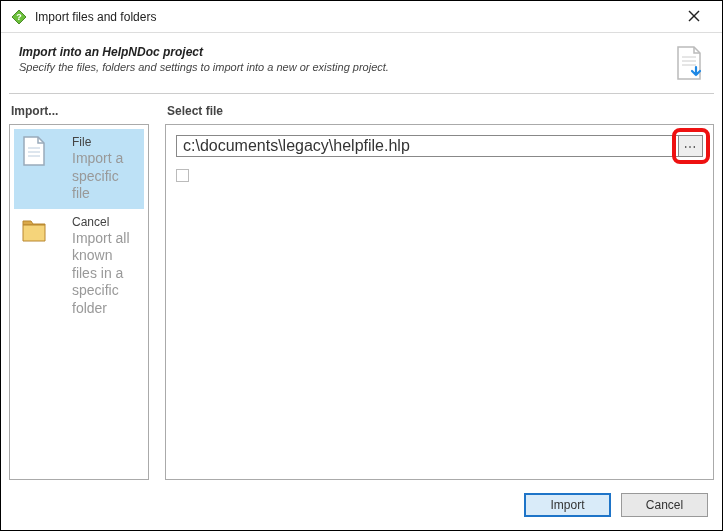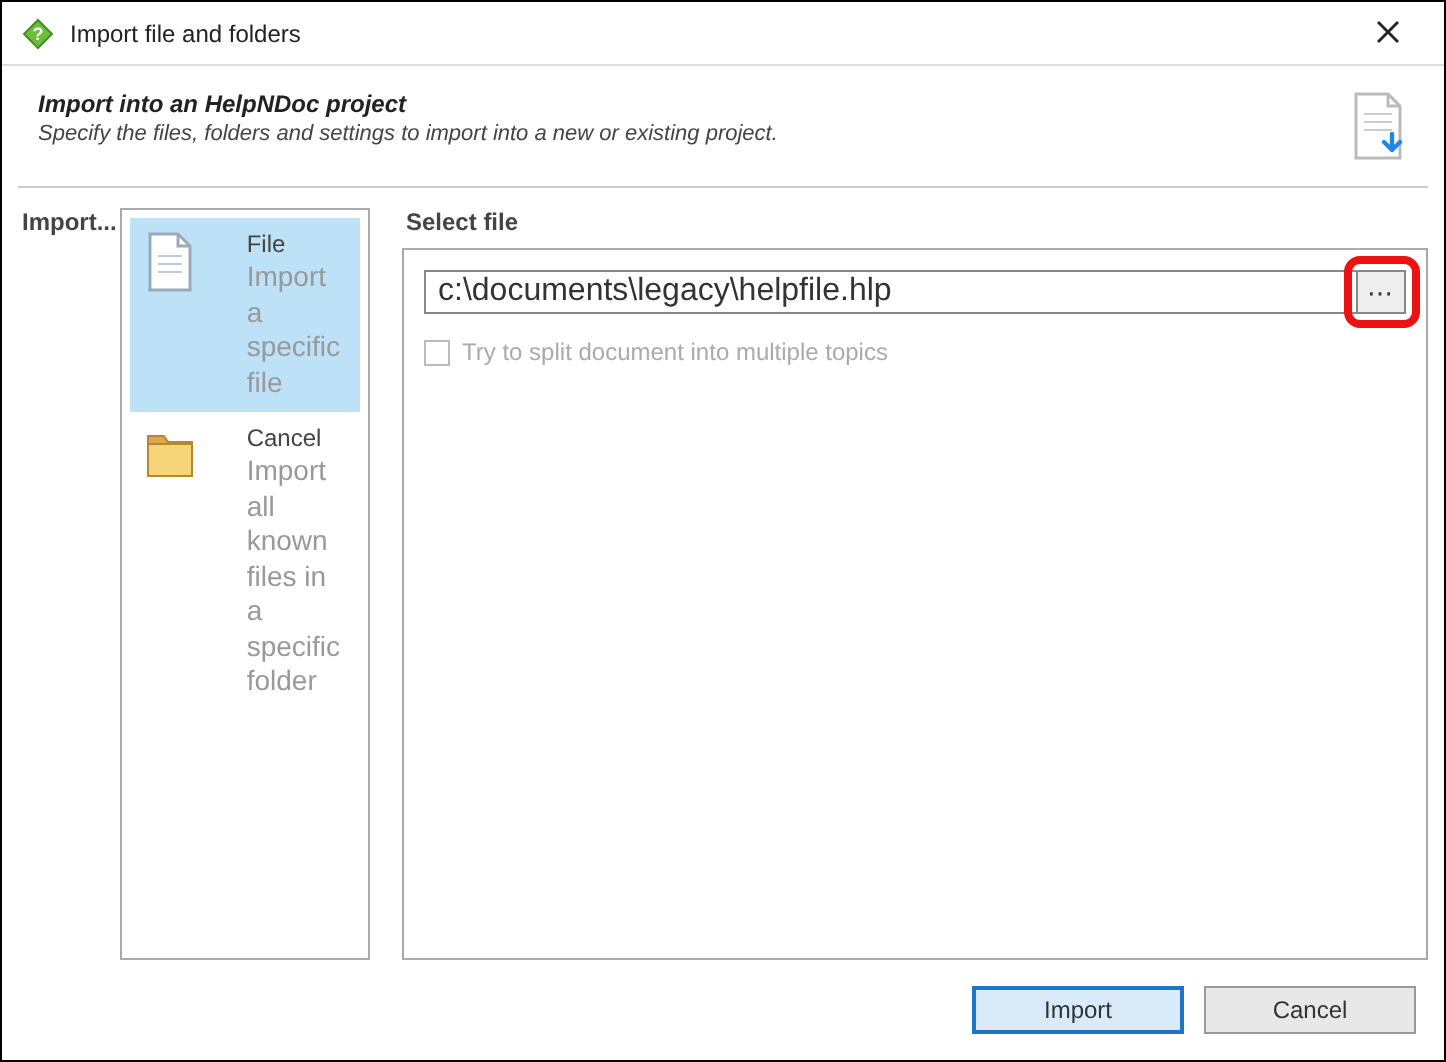--- a/index.html
+++ b/index.html
@@ -38,21 +38,21 @@
   .header-text p { font-size: 11px; color: #444; }
   .header-icon { width: 30px; height: 36px; margin-left: 10px; }
   .divider { height: 1px; background: #ccc; margin: 0 8px; }
   .content {
     flex: 1;
     display: flex;
     padding: 10px 8px 0 8px;
     gap: 16px;
     overflow: hidden;
   }
-  .sidebar { width: 176px; display: flex; flex-direction: row; }
+  .sidebar { width: 140px; display: flex; flex-direction: column; }
   .sidebar-label { font-size: 12px; font-weight: bold; color: #444; padding: 0 2px 6px 2px; }
   .sidebar-panel {
     flex: 1;
     border: 1px solid #aaa;
     background: #fff;
     padding: 4px;
     overflow: auto;
   }
   .list-item {
     display: flex;
@@ -120,21 +120,21 @@
   }
   .footer {
     height: 50px;
     display: flex;
     align-items: center;
     justify-content: flex-end;
     gap: 10px;
     padding: 0 14px;
   }
   .btn {
-    width: 106px;
+    width: 87px;
     height: 24px;
     font-size: 12px;
     border: 1px solid #999;
     background: #e8e8e8;
     cursor: pointer;
     text-align: center;
     line-height: 22px;
   }
   .btn.primary { border: 2px solid #1e74c8; background: #d9ebf9; line-height: 20px; }
 </style>
@@ -143,21 +143,21 @@
 
 <div class="window">
 
   <div class="titlebar">
     <span class="app-icon">
       <svg viewBox="0 0 16 16">
           <polygon points="8,1 15,8 8,15 1,8" fill="#6bbf3a" stroke="#4a8a28" stroke-width="1"></polygon>
           <text x="8" y="11" text-anchor="middle" font-size="9" fill="#fff" font-weight="bold">?</text>
         </svg>
     </span>
-    <span class="title">Import file and folders</span>
+    <span class="title">Import files and folders</span>
     <span class="close">
       <svg width="12" height="12" viewBox="0 0 12 12">
           <line x1="1" y1="1" x2="11" y2="11" stroke="#222" stroke-width="1.4"></line>
           <line x1="11" y1="1" x2="1" y2="11" stroke="#222" stroke-width="1.4"></line>
         </svg>
     </span>
   </div>
 
   <div class="header">
     <div class="header-text">
@@ -224,21 +224,20 @@
           <input class="path-input" type="text" value="c:\documents\legacy\helpfile.hlp" style="">
           <div class="browse-btn">
             <span>⋯</span>
           </div>
         </div>
 
         <div class="highlight-ring"></div>
 
         <div class="option-row">
           <div class="checkbox"></div>
-          <span>Try to split document into multiple topics</span>
         </div>
 
       </div>
     </div>
 
   </div>
 
   <div class="footer">
     <div class="btn primary">Import</div>
     <div class="btn">Cancel</div>

